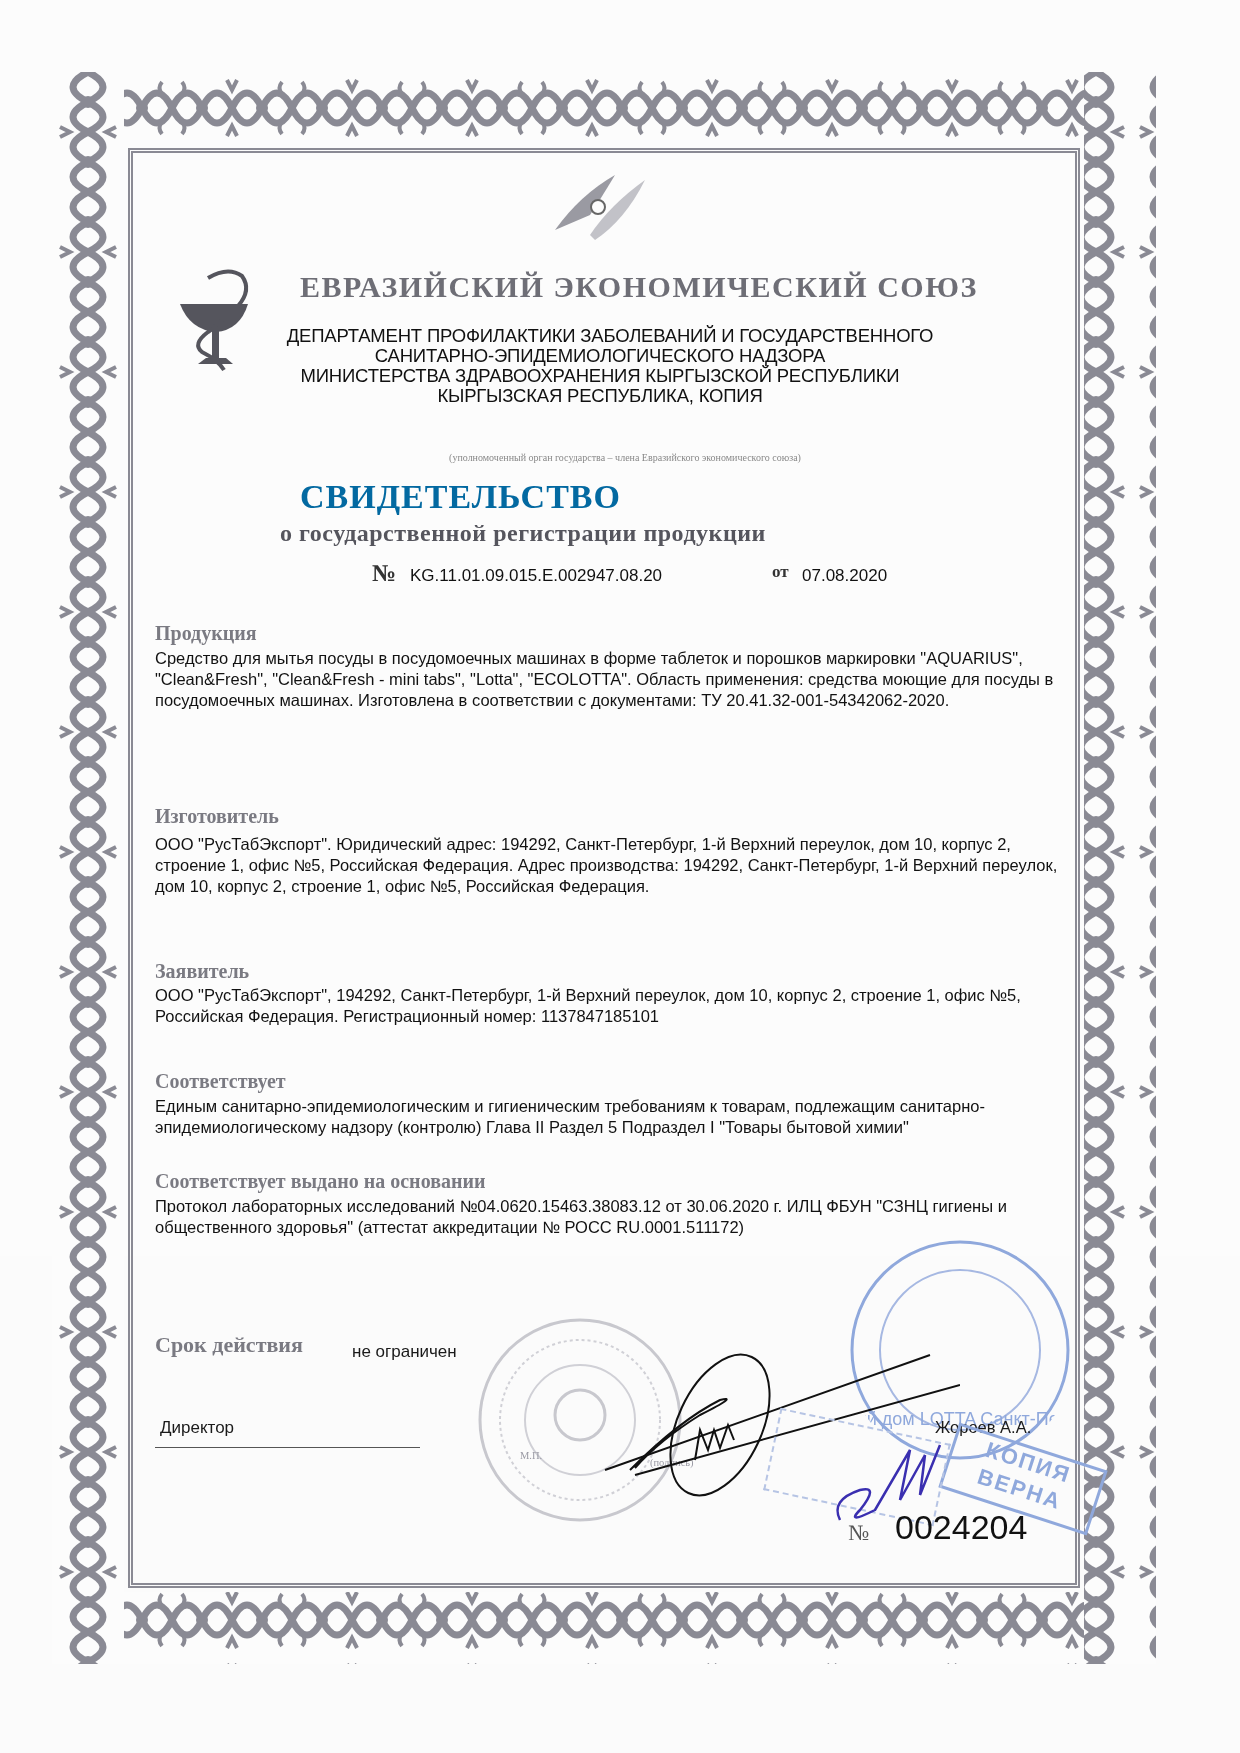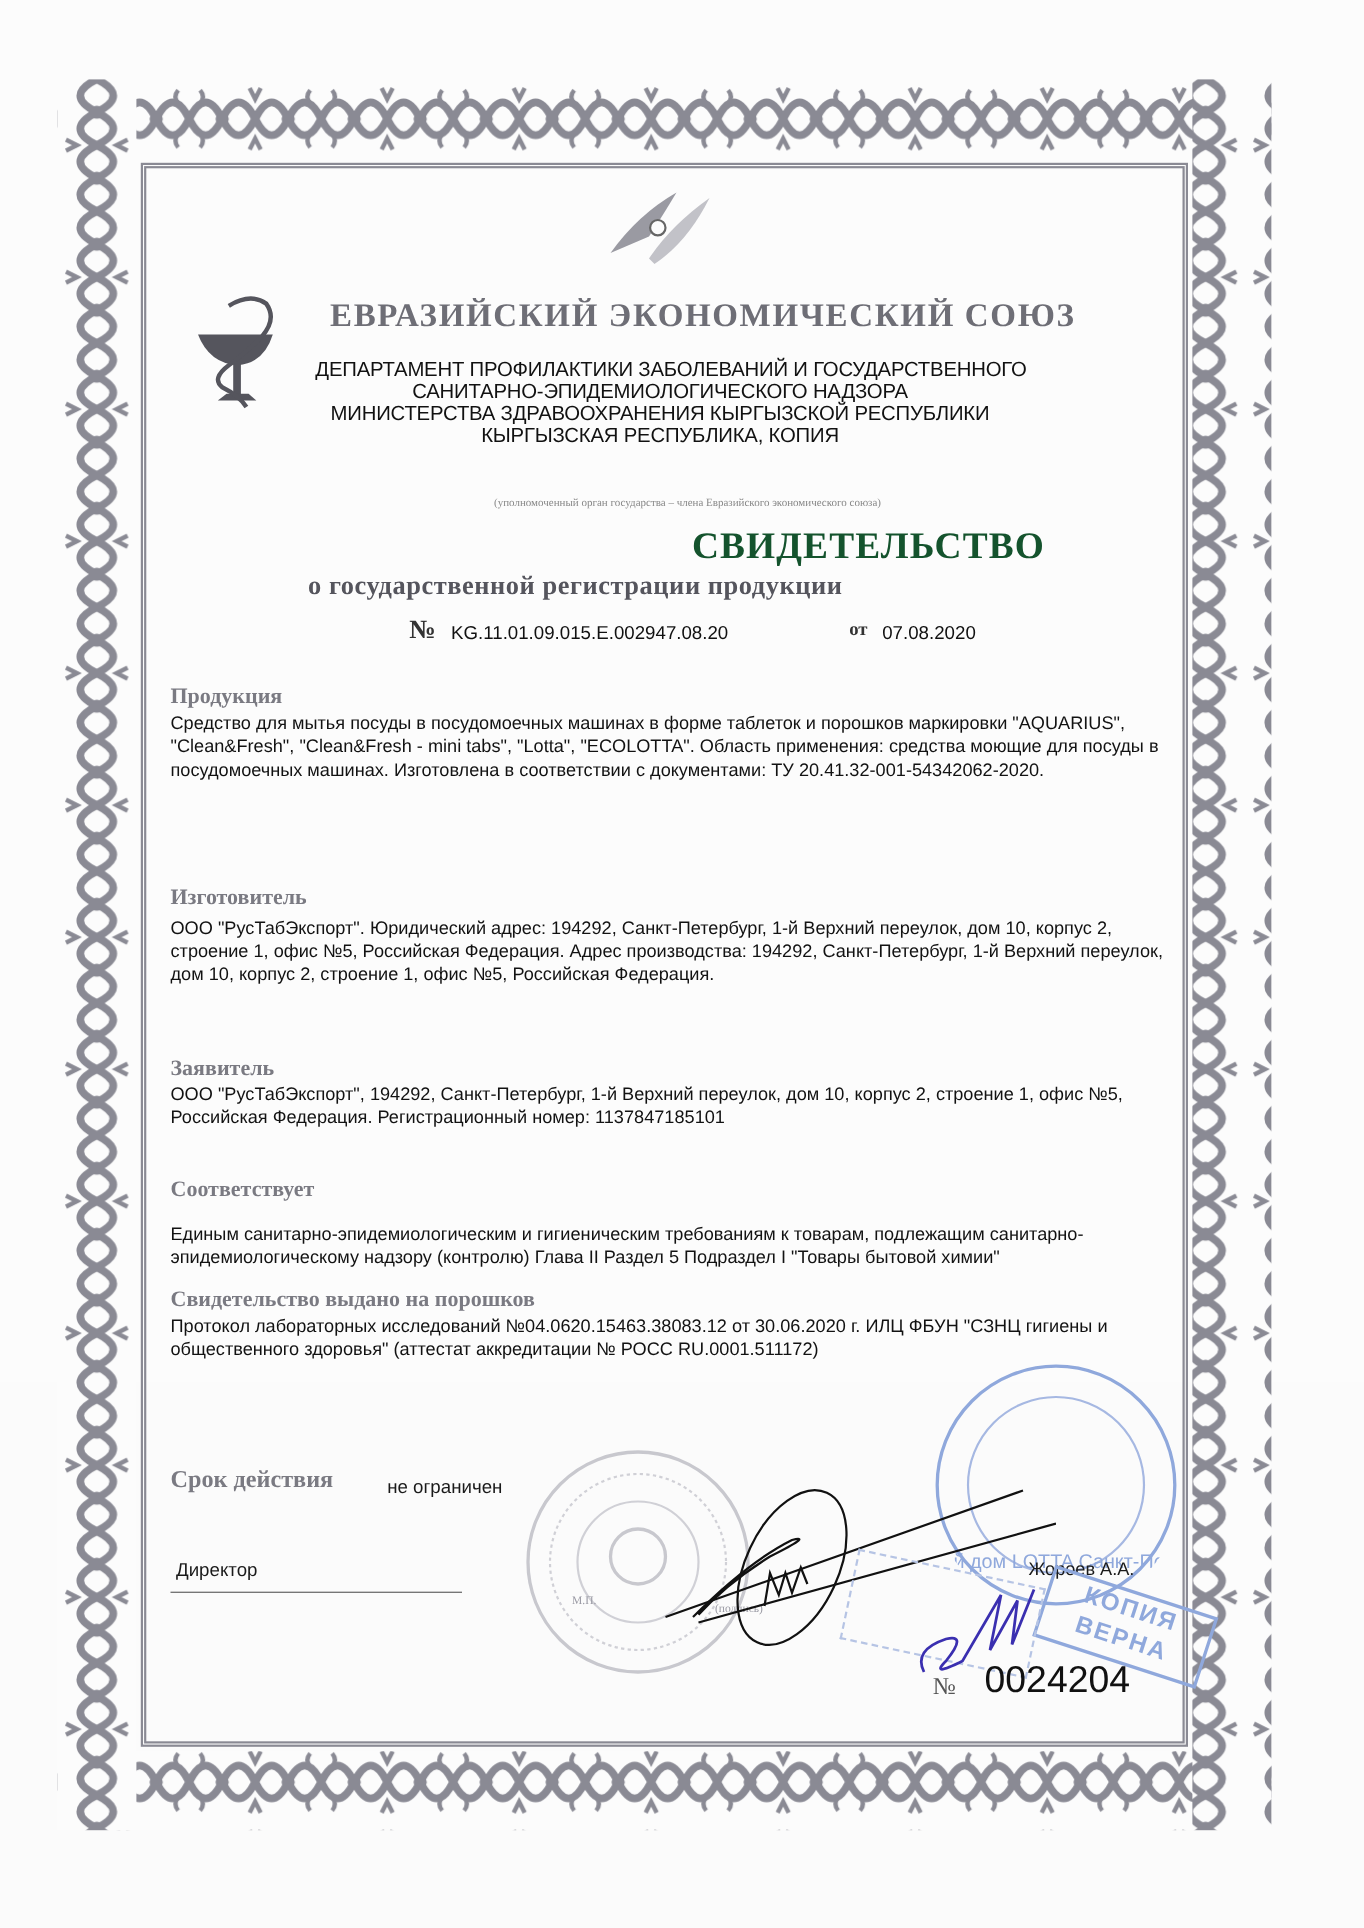--- a/index.html
+++ b/index.html
@@ -6,21 +6,21 @@
   body{width:1240px;height:1753px;background:#fbfbfb;position:relative;overflow:hidden;font-family:"Liberation Sans",sans-serif;color:#1a1a1a;}
   .page{position:absolute;left:0;top:0;width:1240px;height:1256px;background:#fcfcfc;}
   
   .orn{position:absolute;left:52px;top:72px;width:1104px;height:1592px;}
   .inner-frame{position:absolute;left:128px;top:148px;width:952px;height:1440px;border:5px double #8a8a94;box-sizing:border-box;}
   .abs{position:absolute;}
   .union-title{left:300px;top:270px;font-size:30px;color:#6e6e76;letter-spacing:1.5px;font-weight:bold;font-family:"Liberation Serif",serif;}
   .dept{left:230px;top:326px;width:740px;text-align:center;font-size:18.5px;line-height:20px;color:#111;letter-spacing:-0.2px;}
   .dept div{white-space:nowrap;}
   .authority{left:300px;top:452px;width:650px;text-align:center;font-size:10px;color:#888;font-family:"Liberation Serif",serif;}
-  .cert-title{left:300px;top:478px;width:650px;text-align:right;font-size:34px;font-weight:bold;color:#14532d;font-family:"Liberation Serif",serif;letter-spacing:1px;}
+  .cert-title{left:300px;top:478px;width:650px;text-align:left;font-size:34px;font-weight:bold;color:#0369a1;font-family:"Liberation Serif",serif;letter-spacing:1px;}
   .cert-sub{left:280px;top:520px;width:690px;font-size:24px;font-weight:bold;color:#55555d;font-family:Liberation Serif, serif;letter-spacing:0.5px;}
   .num-sign{left:372px;top:560px;font-size:24px;font-family:"Liberation Serif",serif;font-weight:bold;color:#333;}
   .reg-num{left:410px;top:566px;font-size:17px;color:#111;}
   .ot-label{left:772px;top:562px;font-size:17px;font-family:"Liberation Serif",serif;font-weight:bold;color:#333;}
   .reg-date{left:802px;top:566px;font-size:17px;color:#111;}
   .sec-head{font-family:"Liberation Serif",serif;font-weight:bold;font-size:20px;color:#7a7a82;}
   .body-text{font-size:16.5px;line-height:21px;color:#121212;width:930px;}
   .stamp{position:absolute;border-radius:50%;}
   .caption{font-size:10.5px;color:#9a9aa4;font-family:"Liberation Serif",serif;line-height:22px;}
 </style>
@@ -91,23 +91,23 @@
   <div class="abs sec-head" style="left:155px;top:622px;">Продукция</div>
   <div class="abs body-text" style="left:155px;top:648px;">Средство для мытья посуды в посудомоечных машинах в форме таблеток и порошков маркировки "AQUARIUS", "Clean&amp;Fresh", "Clean&amp;Fresh - mini tabs", "Lotta", "ECOLOTTA". Область применения: средства моющие для посуды в посудомоечных машинах. Изготовлена в соответствии с документами: ТУ 20.41.32-001-54342062-2020.</div>
 
   <div class="abs sec-head" style="left:155px;top:805px;">Изготовитель</div>
   <div class="abs body-text" style="left:155px;top:834px;">ООО "РусТабЭкспорт". Юридический адрес: 194292, Санкт-Петербург, 1-й Верхний переулок, дом 10, корпус 2, строение 1, офис №5, Российская Федерация. Адрес производства: 194292, Санкт-Петербург, 1-й Верхний переулок, дом 10, корпус 2, строение 1, офис №5, Российская Федерация.</div>
 
   <div class="abs sec-head" style="left:155px;top:960px;">Заявитель</div>
   <div class="abs body-text" style="left:155px;top:985px;">ООО "РусТабЭкспорт", 194292, Санкт-Петербург, 1-й Верхний переулок, дом 10, корпус 2, строение 1, офис №5, Российская Федерация. Регистрационный номер: 1137847185101</div>
 
   <div class="abs sec-head" style="left:155px;top:1070px;">Соответствует</div>
-  <div class="abs body-text" style="left:155px;top:1096px;margin-top:16px;">Единым санитарно-эпидемиологическим и гигиеническим требованиям к товарам, подлежащим санитарно-эпидемиологическому надзору (контролю) Глава II Раздел 5 Подраздел I "Товары бытовой химии"</div>
+  <div class="abs body-text" style="left:155px;top:1096px;">Единым санитарно-эпидемиологическим и гигиеническим требованиям к товарам, подлежащим санитарно-эпидемиологическому надзору (контролю) Глава II Раздел 5 Подраздел I "Товары бытовой химии"</div>
 
-  <div class="abs sec-head" style="left:155px;top:1170px;">Свидетельство выдано на порошков</div>
+  <div class="abs sec-head" style="left:155px;top:1170px;">Соответствует выдано на основании</div>
   <div class="abs body-text" style="left:155px;top:1196px;">Протокол лабораторных исследований №04.0620.15463.38083.12 от 30.06.2020 г. ИЛЦ ФБУН "СЗНЦ гигиены и общественного здоровья" (аттестат аккредитации № РОСС RU.0001.511172)</div>
 
   <div class="abs sec-head" style="left:155px;top:1332px;font-size:22px;">Срок действия</div>
   <div class="abs" style="left:352px;top:1342px;font-size:17px;">не ограничен</div>
 
   <svg class="stamp" style="left:475px;top:1315px;" width="210" height="210" viewBox="0 0 210 210">
     <circle cx="105" cy="105" r="100" fill="none" stroke="#c8c8ce" stroke-width="3"></circle>
     <circle cx="105" cy="105" r="80" fill="none" stroke="#d0d0d6" stroke-width="2" stroke-dasharray="3 3"></circle>
     <circle cx="105" cy="105" r="55" fill="none" stroke="#d0d0d6" stroke-width="2"></circle>
     <circle cx="105" cy="100" r="25" fill="none" stroke="#c8c8ce" stroke-width="3"></circle>

